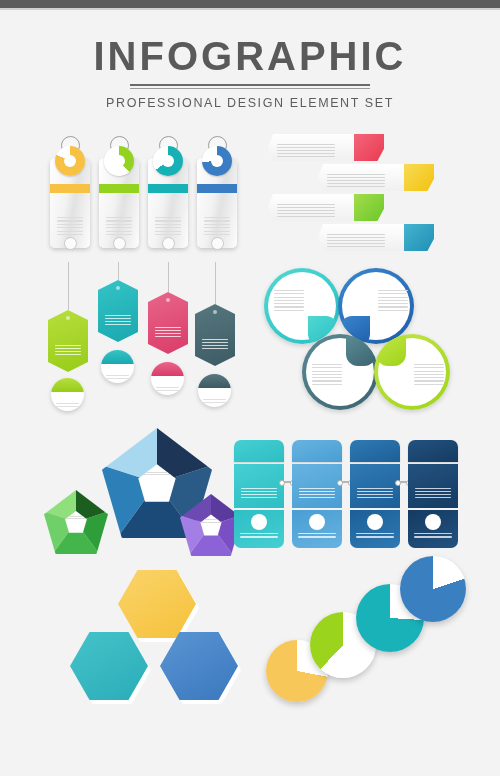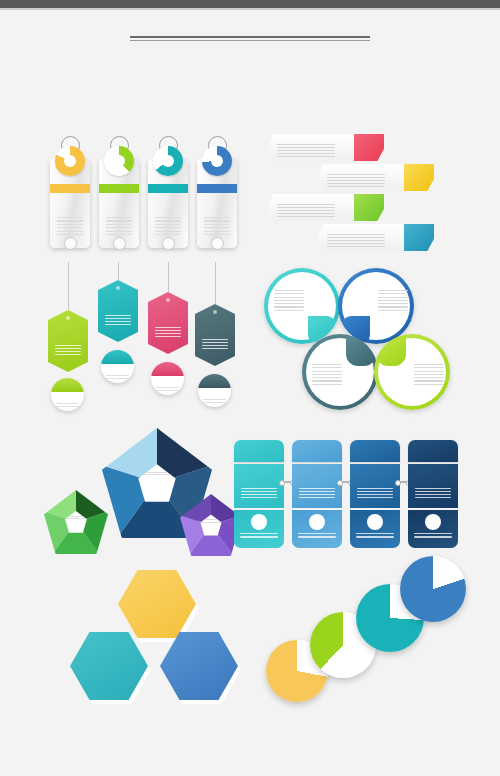--- a/index.html
+++ b/index.html
@@ -137,24 +137,26 @@
   .pie{position:absolute;border-radius:50%;box-shadow:0 3px 6px rgba(0,0,0,.2);}
   .pie .lbl{position:absolute;color:#3f3f3f;font-size:11px;font-weight:bold;}
 </style>
 </head>
 <body>
 
 <div class="topbar"></div>
 <div class="topbar-line"></div>
 
 <div class="title-wrap">
+  <div class="title">INFOGRAPHIC</div>
   <div class="title-rules">
     <div class="rule"></div>
     <div class="rule thin"></div>
   </div>
+  <div class="subtitle">PROFESSIONAL DESIGN ELEMENT SET</div>
 </div>
 
 <div class="abs" id="donut-cards">
     <div class="dc" style="left:0px;top:0">
       <div class="abc"></div>
       <div class="card">
         <div class="donut" style="background:conic-gradient(#f7c244 0deg 295.2deg,#ffffff 295.2deg 360deg);box-shadow:0 1px 2px rgba(0,0,0,.18)">
           <div class="hole"></div>
         </div>
         <div class="band" style="background:linear-gradient(180deg,#f7c244,#f7c244)"></div>

